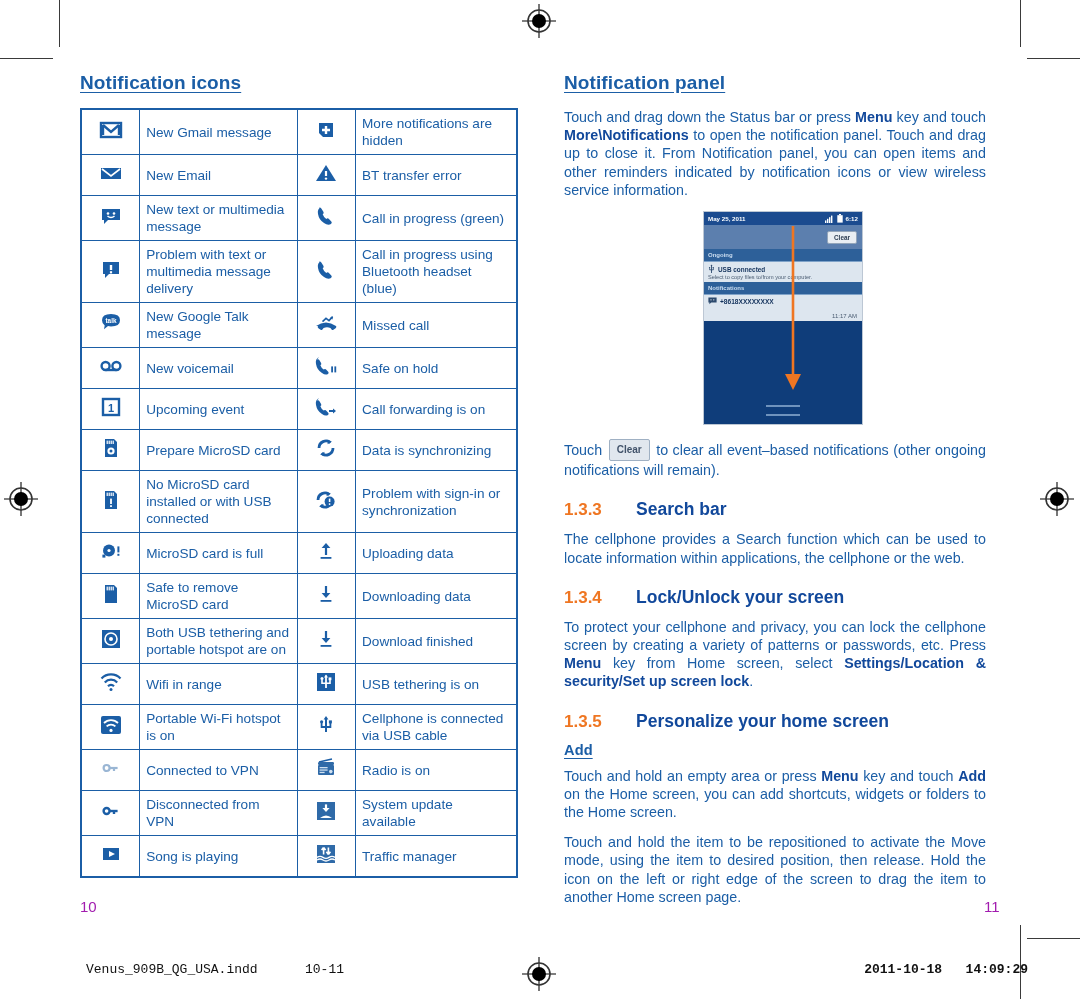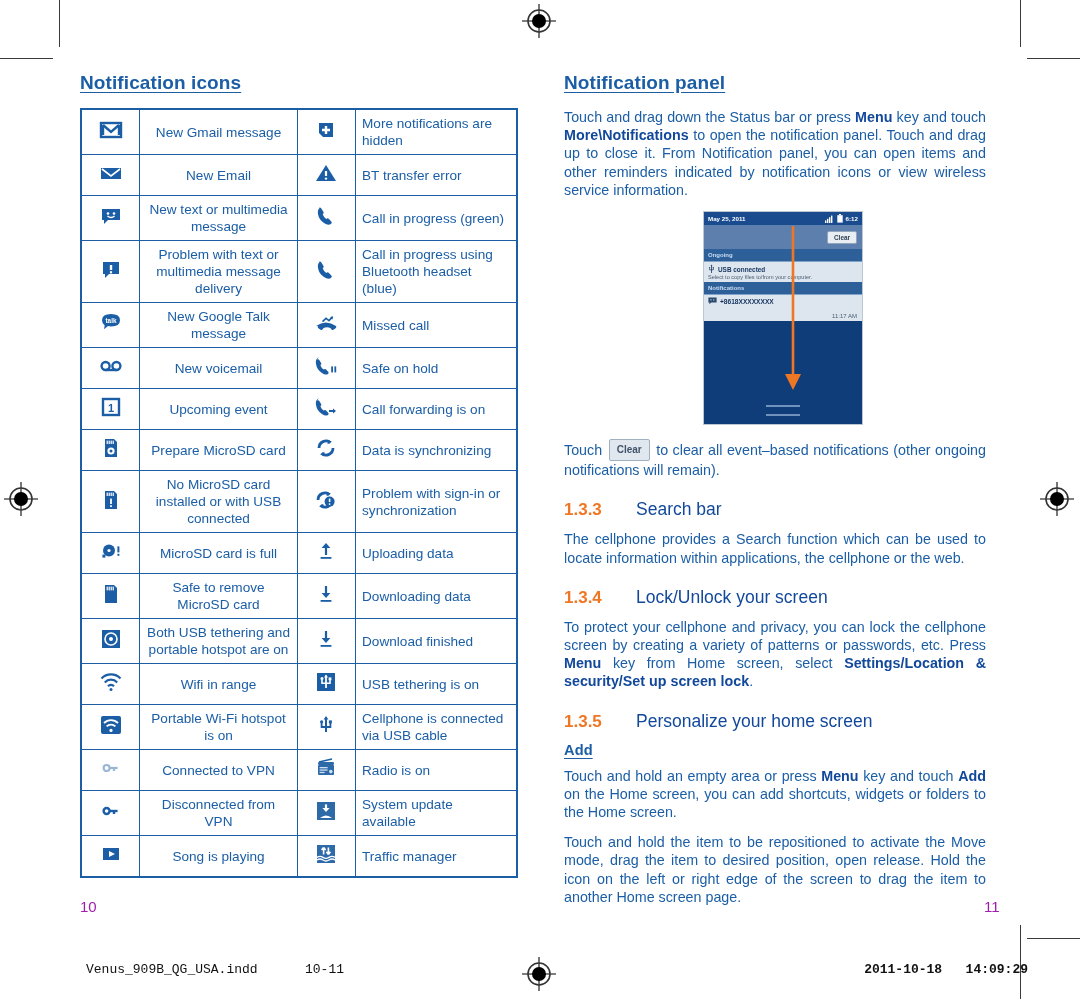--- a/index.html
+++ b/index.html
@@ -27,21 +27,21 @@
   
   .subhead{
     font-weight:bold;font-size:19px;color:#1b5ea6;
     text-decoration:underline;text-underline-offset:3px;
     letter-spacing:.1px;margin:0 0 14px 0;
   }
   .sec{
     display:flex;align-items:baseline;margin:20px 0 10px 0;
   }
   .sec .num{color:#ef7622;font-weight:bold;font-size:17px;width:72px;flex:0 0 72px;}
-  .sec .ttl{color:#11489b;font-weight:normal;font-size:17.5px;}
+  .sec .ttl{color:#11489b;font-weight:bold;font-size:17.5px;}
 
   
   p.body{
     margin:0 16px 12px 0;
     font-size:14.3px;line-height:18.2px;
     color:#1b5ea6;text-align:justify;
   }
   p.body b{color:#11489b;}
 
   
@@ -49,21 +49,21 @@
     border-collapse:collapse;width:438px;
     border:2px solid #1b5ea6;
   }
   table.icons td{
     border:1px solid #1b5ea6;
     vertical-align:middle;
     color:#1b5ea6;font-size:13.6px;line-height:17px;
     padding:5px 6px;
   }
   td.ic{width:52px;text-align:center;padding:3px 0;}
-  td.lb{width:167px;text-align:center;}
+  td.lb{width:167px;}
   td.lb2{width:167px;}
   .ibox{display:inline-block;width:26px;height:26px;line-height:0;}
   svg{display:block;}
 
   
   .phone{
     position:relative;margin:6px auto 14px auto;
     width:160px;height:214px;
     background:#0f3d7a;border:1px solid #bcc7d4;
     box-sizing:border-box;overflow:hidden;
@@ -572,21 +572,21 @@
       <div class="sec">
         <span class="num">1.3.5</span>
         <span class="ttl">Personalize your home screen</span>
       </div>
 
       <div class="subhead" style="margin-bottom:9px;font-size:14.6px;">Add</div>
       <p class="body">
         <span>Touch and hold an empty area or press </span><b>Menu</b><span> key and touch </span><b>Add</b><span> on the Home screen, you can add shortcuts, widgets or folders to the Home screen.</span>
       </p>
 
-      <p class="body">Touch and hold the item to be repositioned to activate the Move mode, drag the item to desired position, open release. Hold the icon on the left or right edge of the screen to drag the item to another Home screen page.</p>
+      <p class="body">Touch and hold the item to be repositioned to activate the Move mode, using the item to desired position, then release. Hold the icon on the left or right edge of the screen to drag the item to another Home screen page.</p>
 
       <div class="pgnum" style="left:420px;top:826px;">11</div>
     </div>
 
   </div>
 
   <div class="footer">
     <span class="fl">Venus_909B_QG_USA.indd</span>
     <span class="fp">10-11</span>
     <span class="fr">

